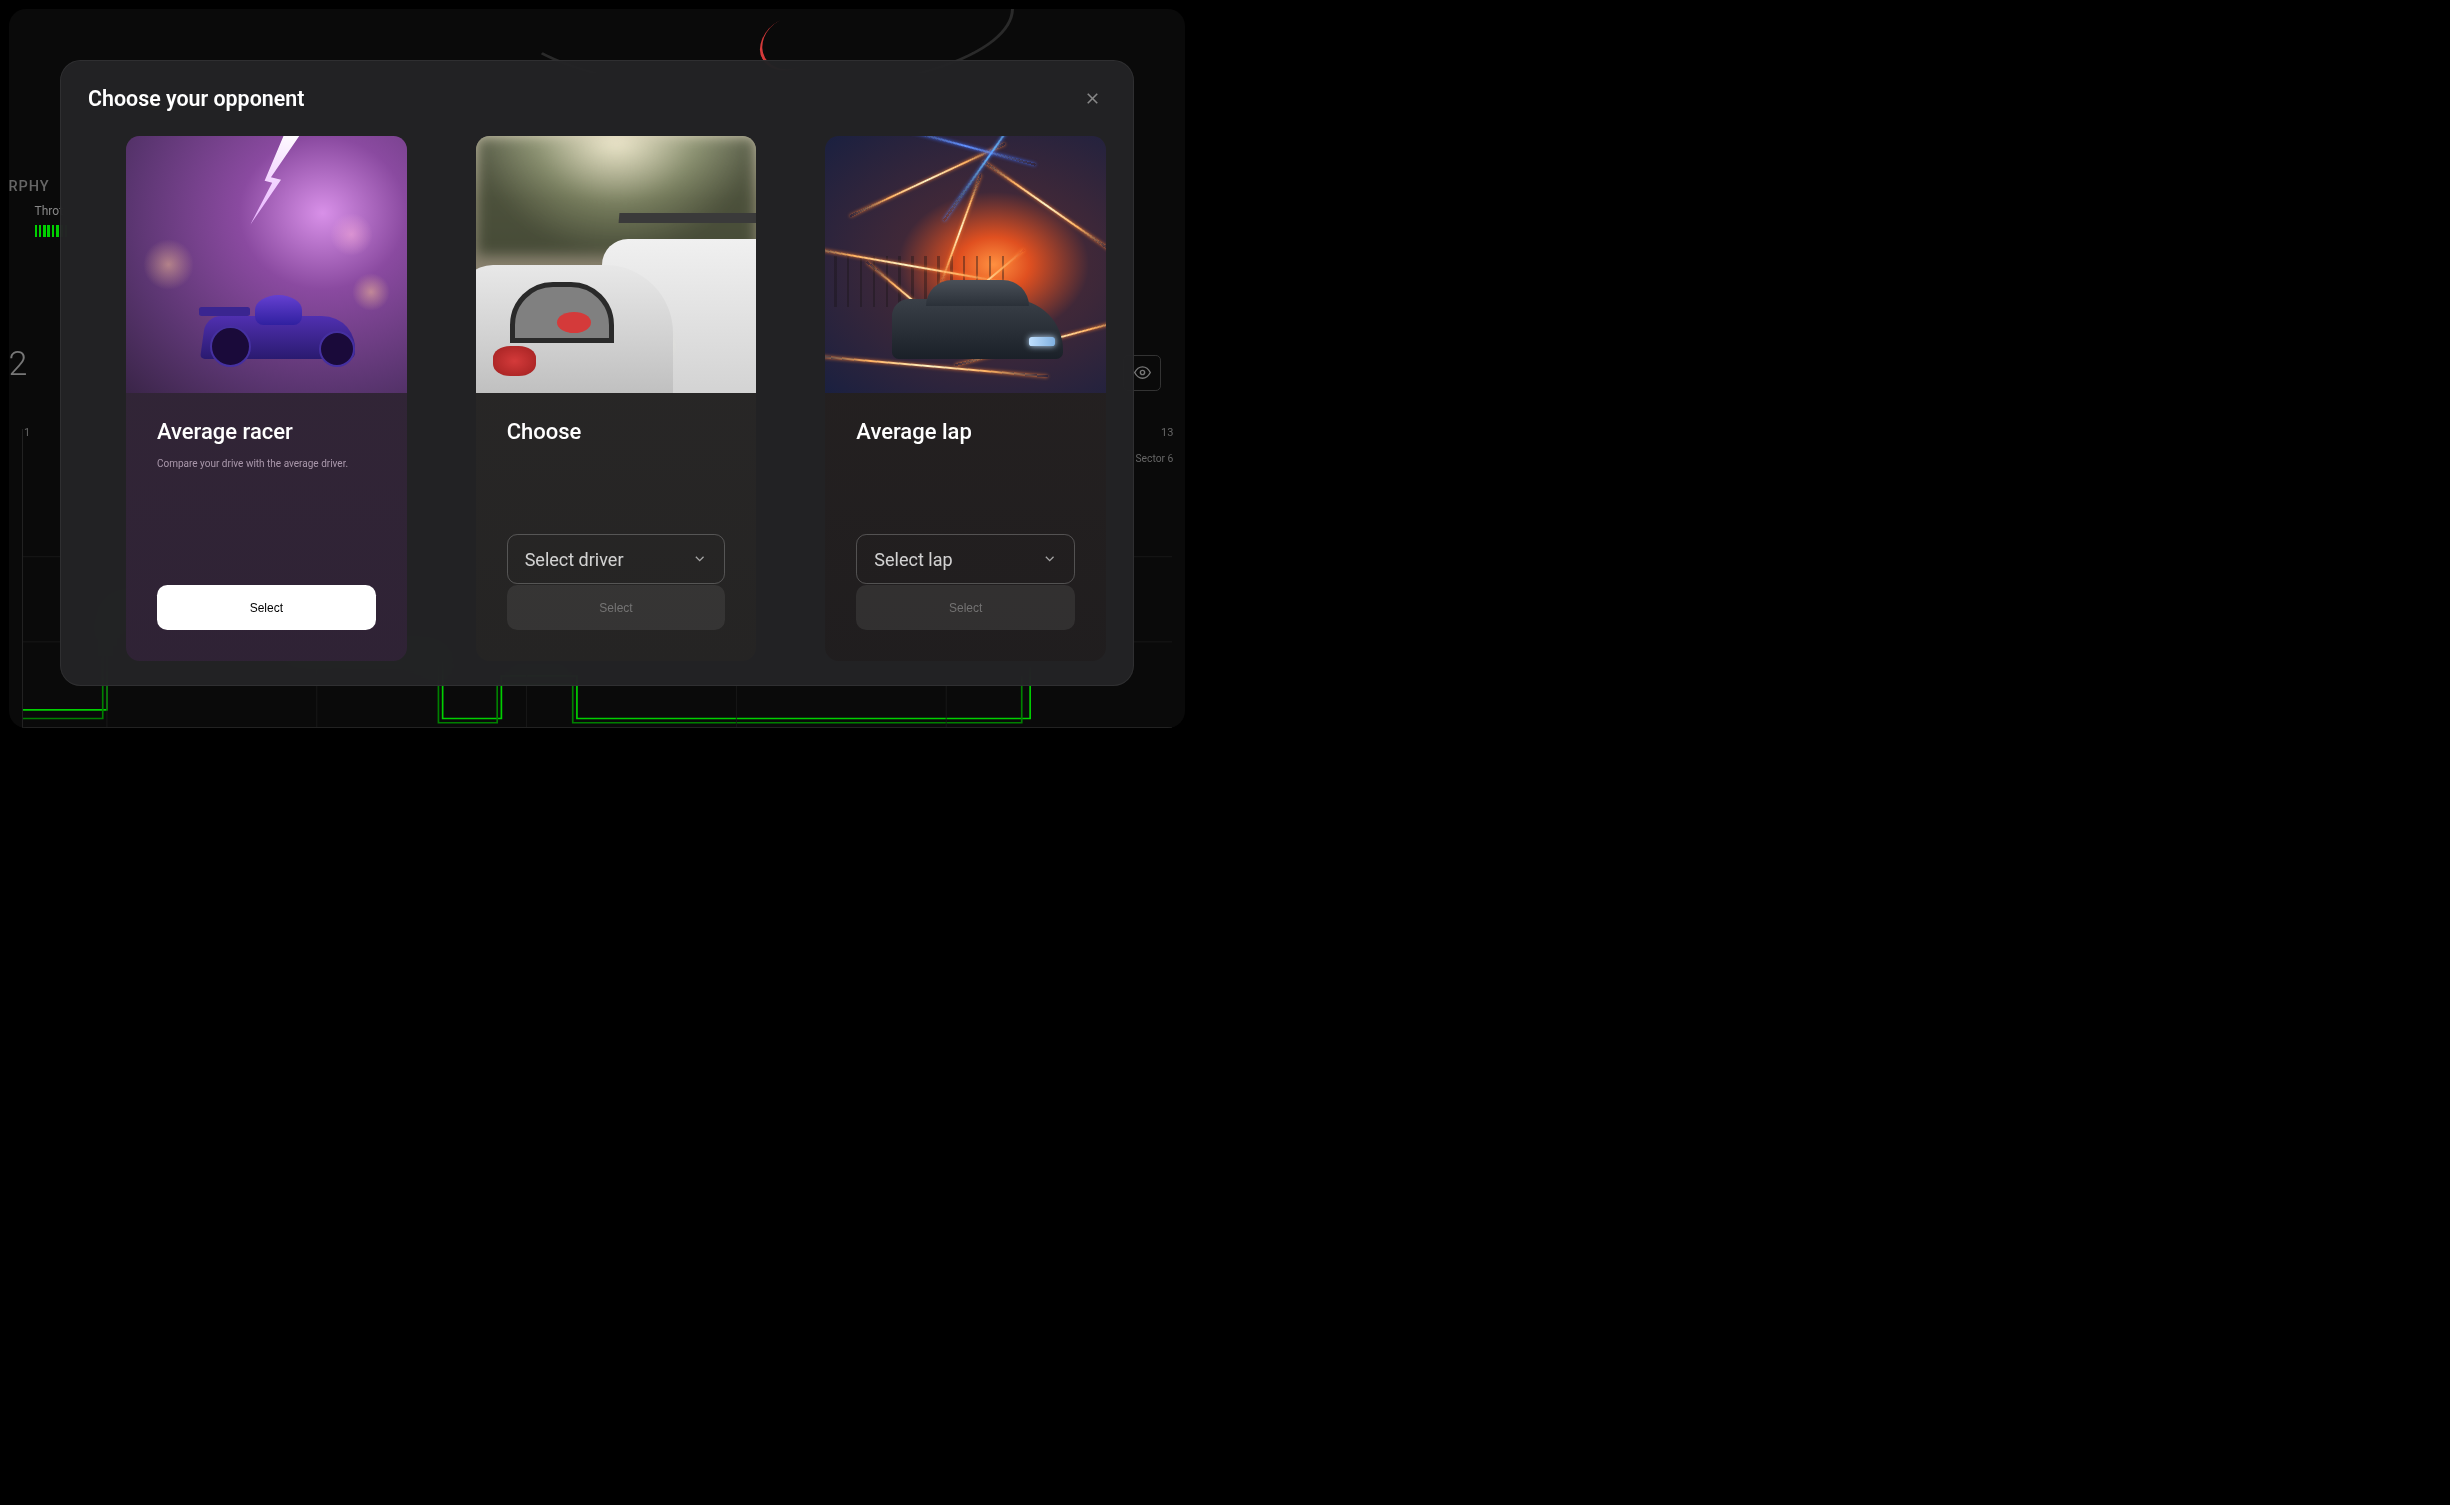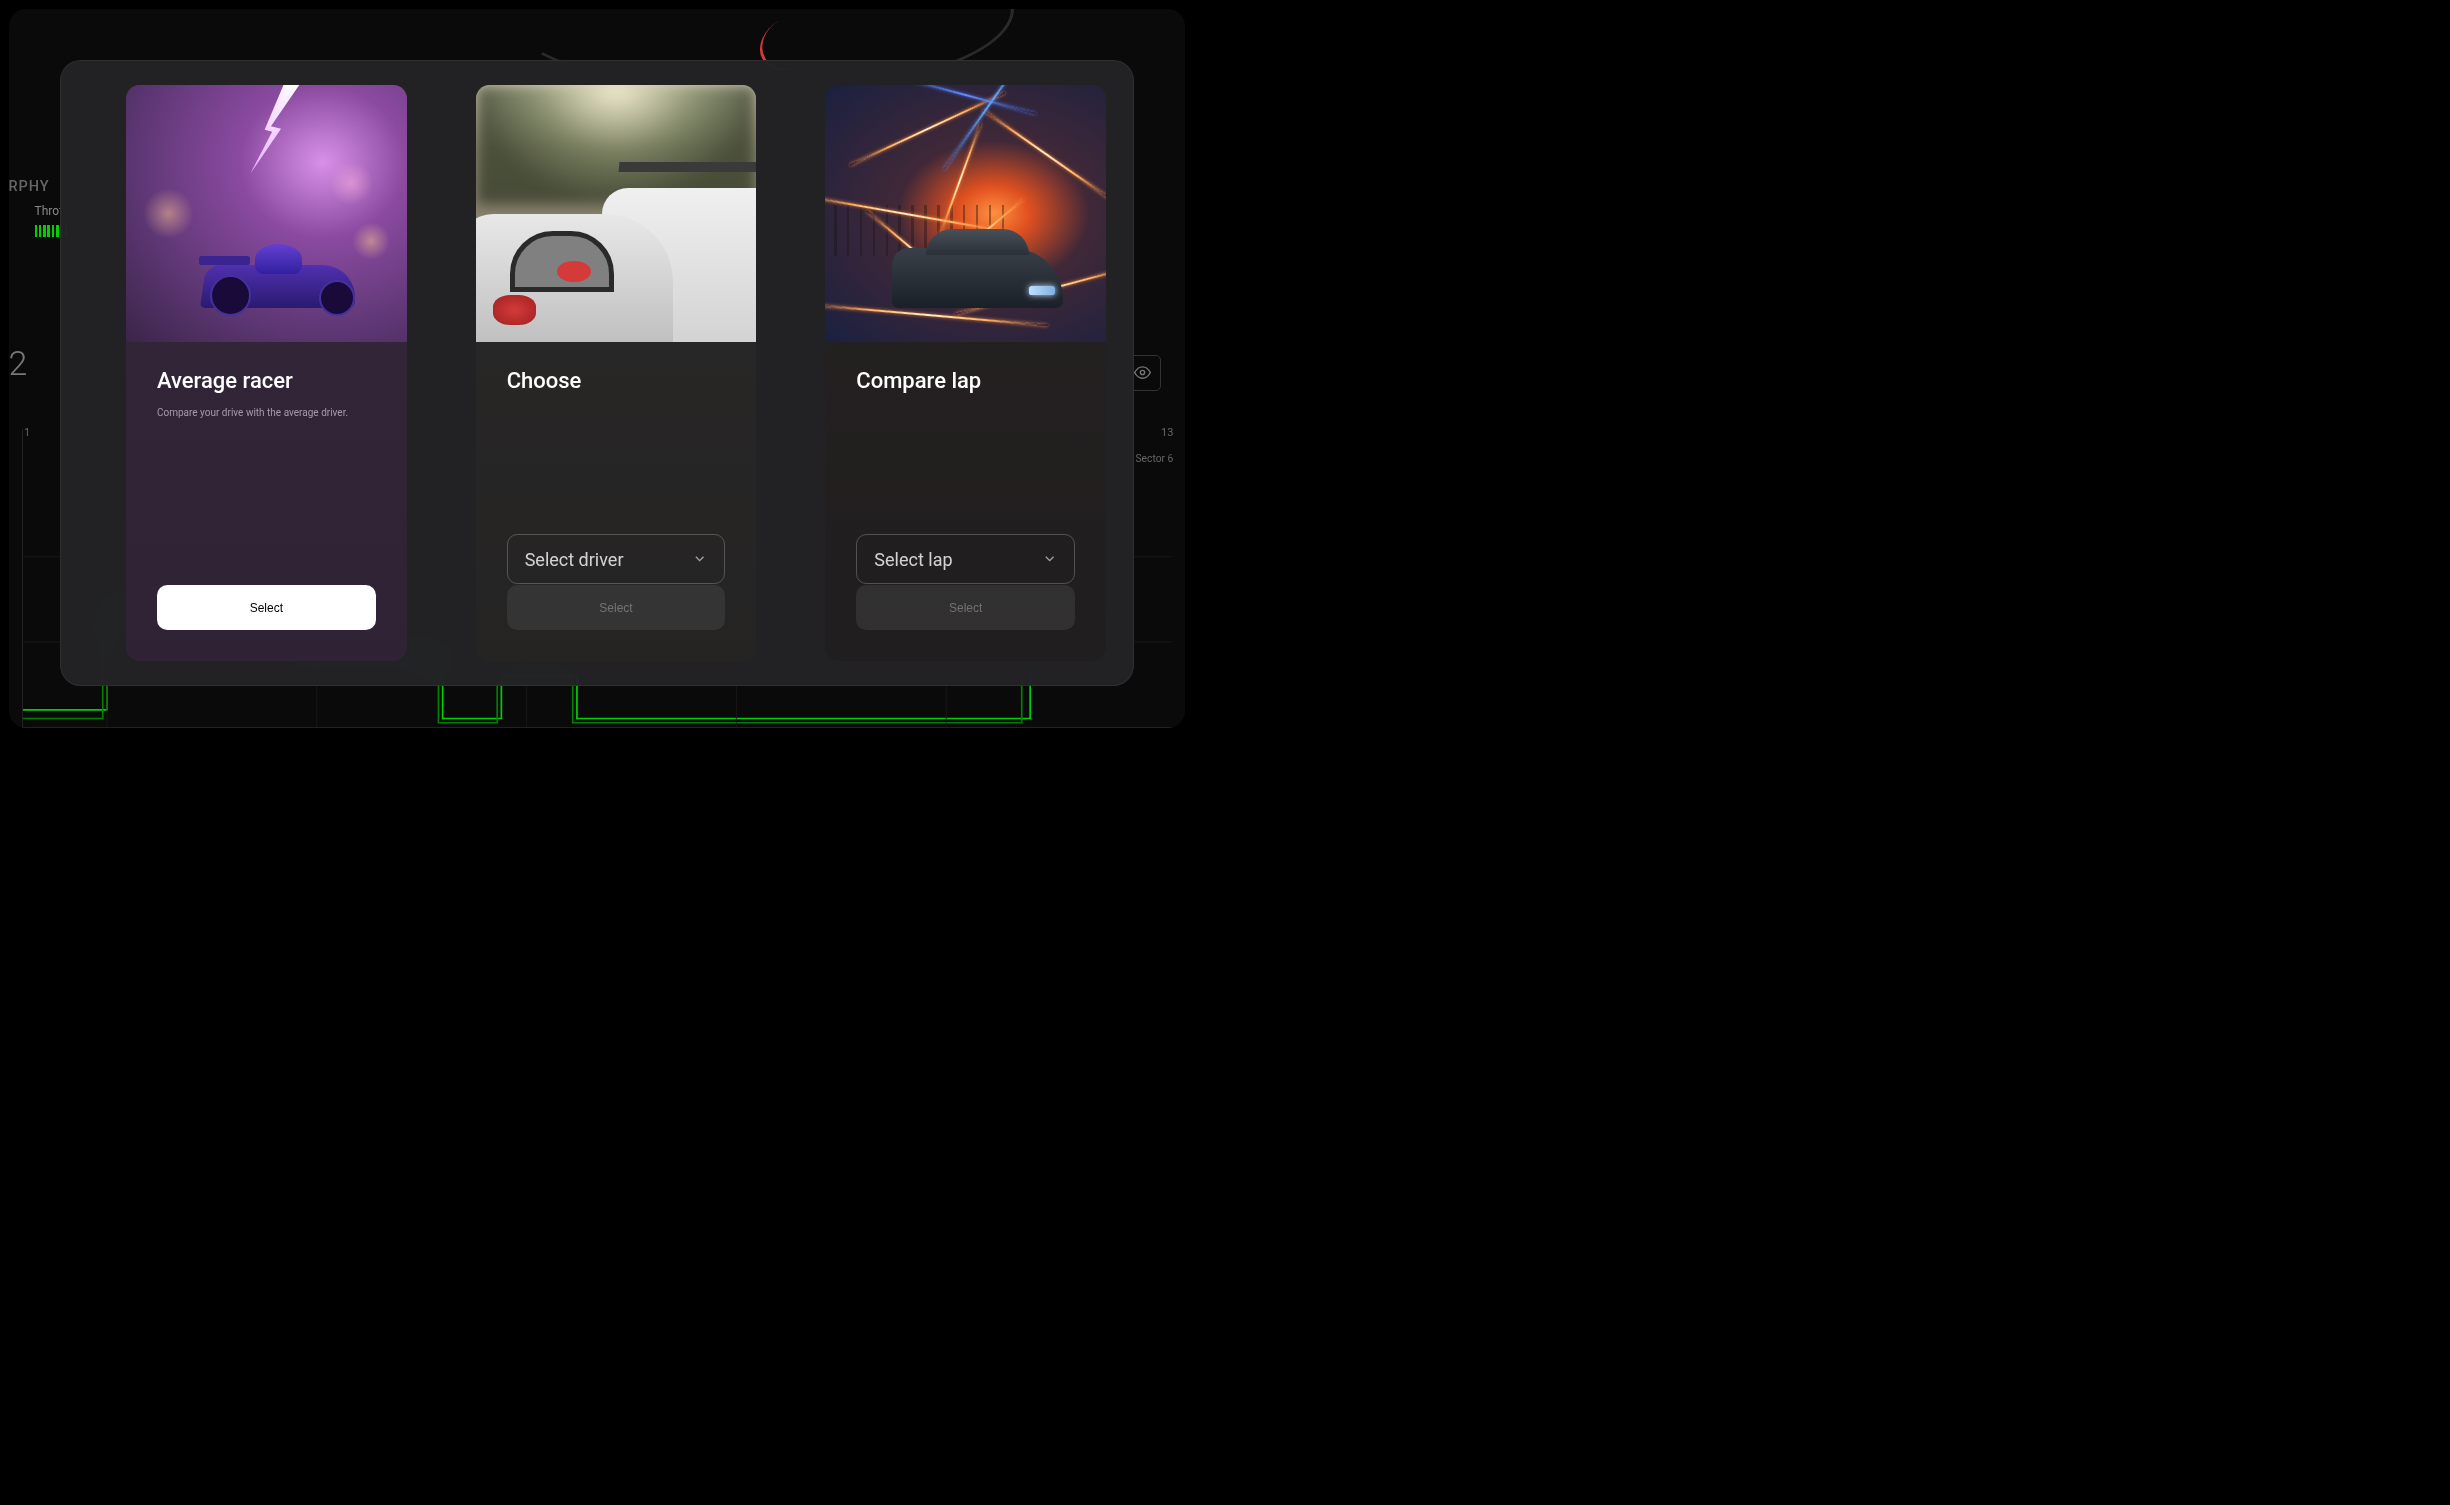--- a/index.html
+++ b/index.html
@@ -550,20 +550,29 @@
       <line x1="100" y1="0" x2="100" y2="350" stroke="#1a1a1a" stroke-width="1"></line>
       <line x1="350" y1="0" x2="350" y2="350" stroke="#1a1a1a" stroke-width="1"></line>
       <line x1="600" y1="0" x2="600" y2="350" stroke="#1a1a1a" stroke-width="1"></line>
       <line x1="850" y1="0" x2="850" y2="350" stroke="#1a1a1a" stroke-width="1"></line>
       <line x1="1100" y1="0" x2="1100" y2="350" stroke="#1a1a1a" stroke-width="1"></line>
     </svg>
   </div>
 </div>
 
 <div class="modal">
+  <div class="modal-header">
+    <h2 class="modal-title">Choose your opponent</h2>
+    <div class="close-button">
+      <svg viewBox="0 0 24 24">
+          <line x1="6" y1="6" x2="18" y2="18"></line>
+          <line x1="6" y1="18" x2="18" y2="6"></line>
+        </svg>
+    </div>
+  </div>
 
   <div class="cards-container">
 
     <div class="card card-1">
       <div class="card-image">
         <div class="bokeh bokeh-1"></div>
         <div class="bokeh bokeh-2"></div>
         <div class="bokeh bokeh-3"></div>
         <div class="lightning"></div>
         <div class="purple-car">
@@ -632,21 +641,21 @@
           <div class="spark spark-6"></div>
           <div class="spark spark-7"></div>
           <div class="spark spark-8"></div>
           <div class="spark spark-9"></div>
           <div class="spark spark-10"></div>
         </div>
         <div class="dark-car"></div>
         <div class="dark-car-headlight"></div>
       </div>
       <div class="card-content">
-        <h3 class="card-title">Compare lap</h3>
+        <h3 class="card-title">Average lap</h3>
         <div class="card-actions">
           <div class="dropdown">
             <span>Select lap</span>
             <svg viewBox="0 0 24 24">
                 <polyline points="6 9 12 15 18 9"></polyline>
               </svg>
           </div>
           <button class="select-button disabled">Select</button>
         </div>
       </div>

